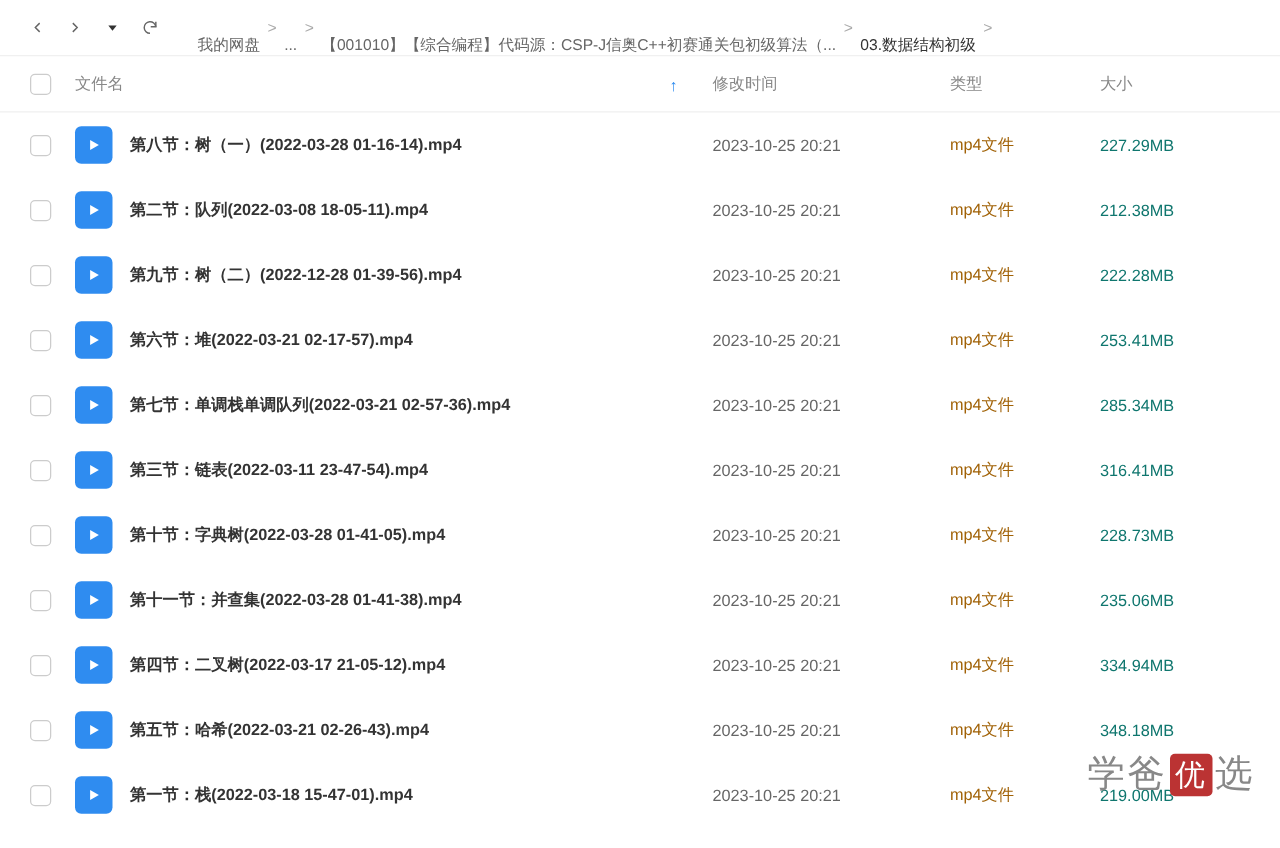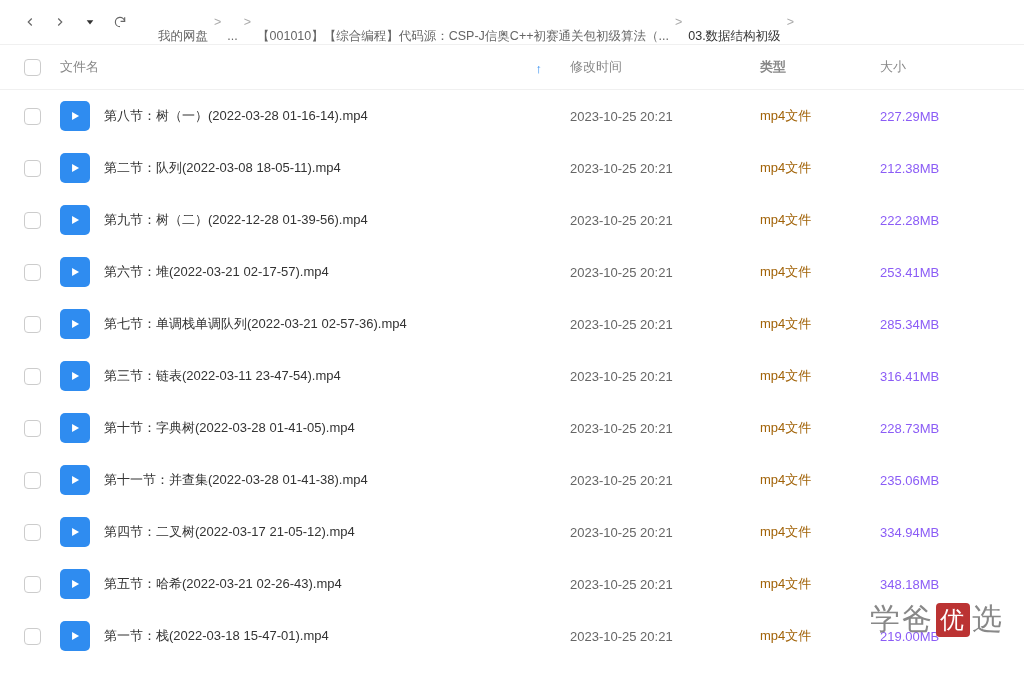--- a/index.html
+++ b/index.html
@@ -12,33 +12,33 @@
 
 .breadcrumb { display: flex; align-items: center; margin-left: 20px; flex: 1; overflow: hidden; white-space: nowrap; color: #666; font-size: 12.5px; }
 .bc-item { color: #666; cursor: pointer; margin-top: 28px; }
 .bc-item.current { color: #333; }
 .bc-sep { margin: 0 6px; color: #aaa; }
 
 .table-header { display: flex; align-items: center; height: 46px; padding: 0 24px; border-bottom: 1px solid #f0f0f0; border-top: 1px solid #f0f0f0; color: #888; font-size: 13px; }
 .col-check { width: 36px; display: flex; align-items: center; }
 .col-name { flex: 1; display: flex; align-items: flex-end; }
 .col-mtime { width: 190px; }
-.col-type { width: 120px; font-weight: bold; }
+.col-type { width: 120px; }
 .col-size { width: 120px; }
 .checkbox { width: 17px; height: 17px; border: 1px solid #ccc; border-radius: 4px; cursor: pointer; }
 .sort-arrow { margin-left: auto; margin-right: 28px; color: #2f8cf0; font-weight: bold; }
 
 .file-list { }
 .file-row { display: flex; align-items: center; height: 52px; padding: 0 24px; color: #333; font-size: 13px; }
 .file-icon { width: 30px; height: 30px; margin-right: 14px; display: flex; align-items: center; justify-content: center; border-radius: 5px; background: #2f8cf0; position: relative; }
 .file-icon svg { width: 14px; height: 14px; fill: #fff; }
-.file-name { flex: 1; color: #333; cursor: pointer; }
+.file-name { flex: 1; color: #333; cursor: pointer; font-weight: bold; }
 .mtime { width: 190px; color: #666; }
 .ftype { width: 120px; color: #a16207; }
-.fsize { width: 120px; color: #8b5cf6; }
+.fsize { width: 120px; color: #0f766e; }
 
 .watermark { position: absolute; right: 20px; bottom: 38px; font-size: 30px; color: #888; letter-spacing: 2px; display: flex; align-items: center; gap: 2px; pointer-events: none; }
 .wm-box { display: inline-flex; width: 34px; height: 34px; align-items: center; justify-content: center; background: #b33; color: #fff; border-radius: 4px; font-size: 24px; }
 </style>
 </head>
 <body>
 
 <div class="toolbar">
   <div class="nav-btn">
     <svg viewBox="0 0 24 24">

